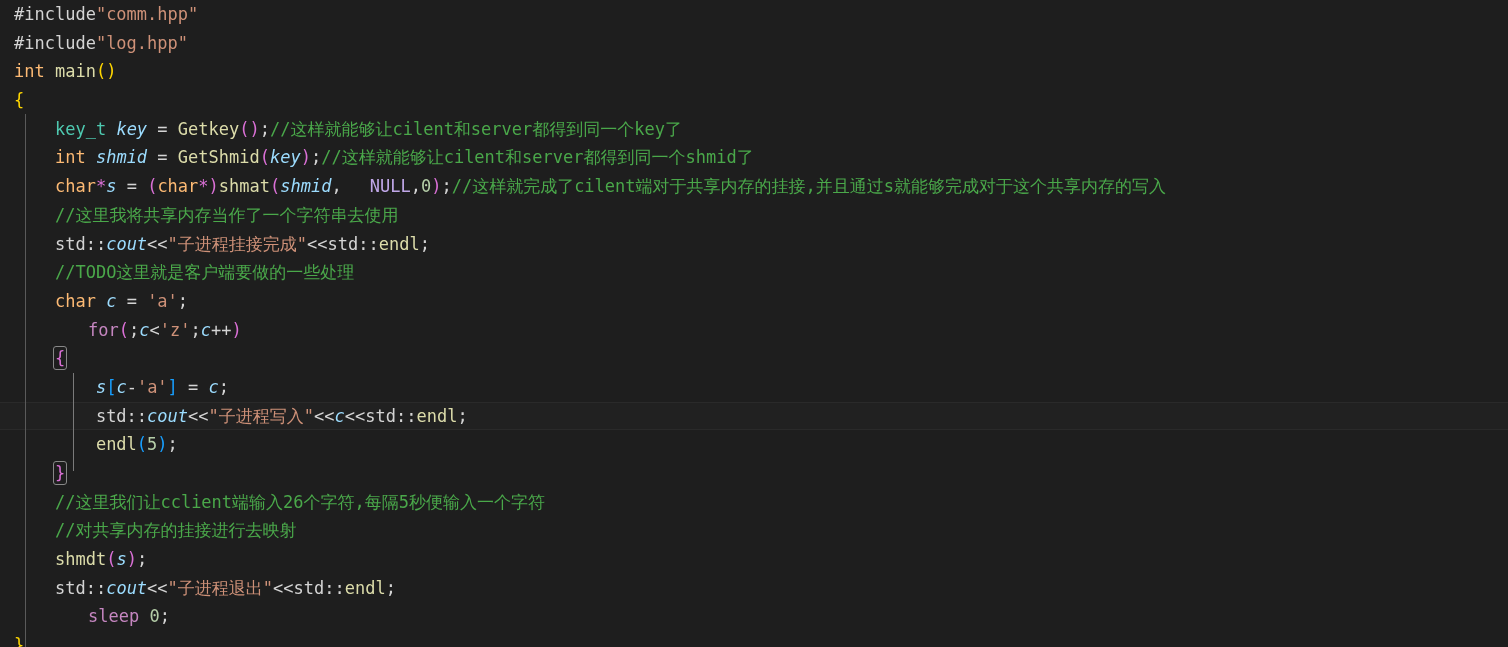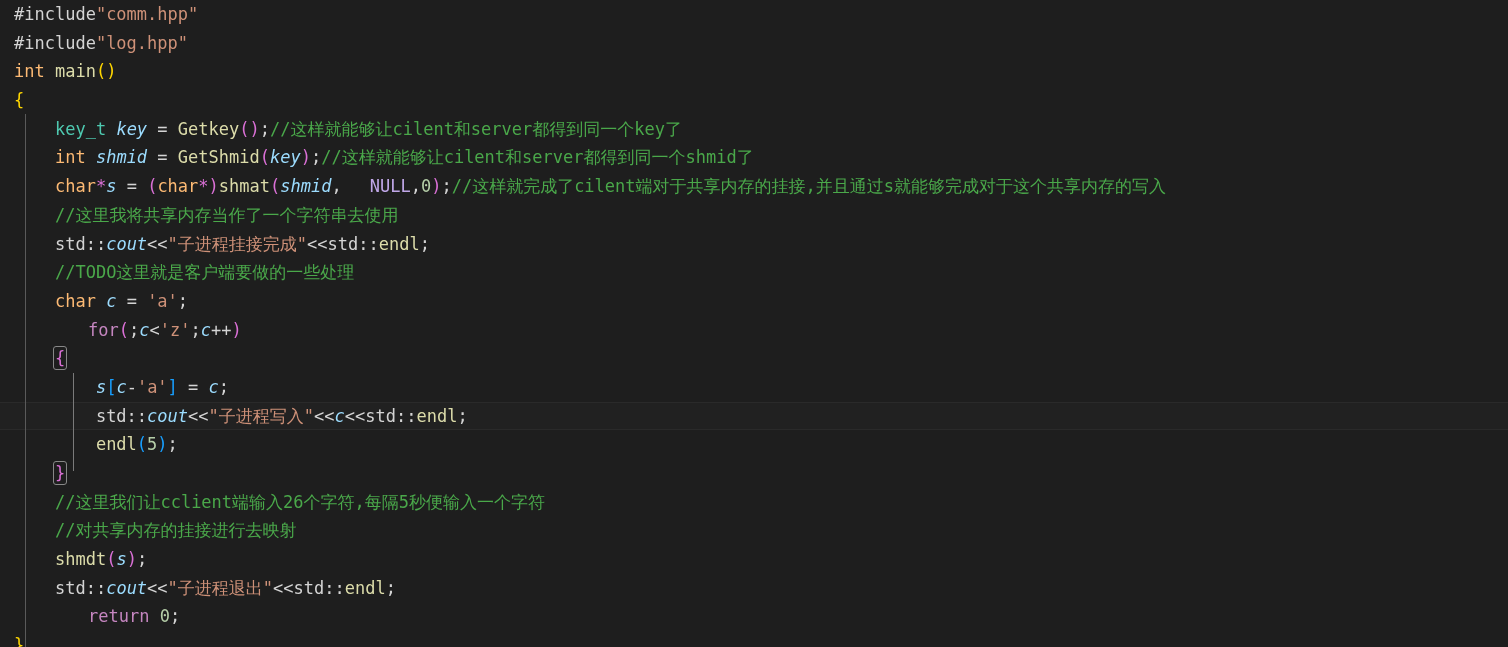--- a/index.html
+++ b/index.html
@@ -101,16 +101,16 @@
       <div class="code-line"><span class="line-text"><span class="t-plain">    </span><span class="t-ctrl">for</span><span class="t-br1">(</span><span class="t-plain">;</span><span class="t-var">c</span><span class="t-op">&lt;</span><span class="t-str">'z'</span><span class="t-plain">;</span><span class="t-var">c</span><span class="t-op">++</span><span class="t-br1">)</span></span></div>
       <div class="code-line"><span class="line-text"><span class="t-plain">    </span><span class="t-br1 brmatch">{</span></span></div>
       <div class="code-line"><span class="line-text"><span class="t-plain">        </span><span class="t-var">s</span><span class="t-br2">[</span><span class="t-var">c</span><span class="t-op">-</span><span class="t-str">'a'</span><span class="t-br2">]</span><span class="t-op"> = </span><span class="t-var">c</span><span class="t-plain">;</span></span></div>
       <div class="code-line highlight"><span class="line-text"><span class="t-plain">        </span><span class="t-plain">std</span><span class="t-plain">::</span><span class="t-var">cout</span><span class="t-op">&lt;&lt;</span><span class="t-str">"子进程写入"</span><span class="t-op">&lt;&lt;</span><span class="t-var">c</span><span class="t-op">&lt;&lt;</span><span class="t-plain">std</span><span class="t-plain">::</span><span class="t-fn">endl</span><span class="t-plain">;</span></span></div>
       <div class="code-line"><span class="line-text"><span class="t-plain">        </span><span class="t-fn">endl</span><span class="t-br2">(</span><span class="t-num">5</span><span class="t-br2">)</span><span class="t-plain">;</span></span></div>
       <div class="code-line"><span class="line-text"><span class="t-plain">    </span><span class="t-br1 brmatch">}</span></span></div>
       <div class="code-line"><span class="line-text"><span class="t-plain">    </span><span class="t-com">//这里我们让cclient端输入26个字符,每隔5秒便输入一个字符</span></span></div>
       <div class="code-line"><span class="line-text"><span class="t-plain">    </span><span class="t-com">//对共享内存的挂接进行去映射</span></span></div>
       <div class="code-line"><span class="line-text"><span class="t-plain">    </span><span class="t-fn">shmdt</span><span class="t-br1">(</span><span class="t-var">s</span><span class="t-br1">)</span><span class="t-plain">;</span></span></div>
       <div class="code-line"><span class="line-text"><span class="t-plain">    </span><span class="t-plain">std</span><span class="t-plain">::</span><span class="t-var">cout</span><span class="t-op">&lt;&lt;</span><span class="t-str">"子进程退出"</span><span class="t-op">&lt;&lt;</span><span class="t-plain">std</span><span class="t-plain">::</span><span class="t-fn">endl</span><span class="t-plain">;</span></span></div>
-      <div class="code-line"><span class="line-text"><span class="t-plain">    </span><span class="t-ctrl">return</span><span class="t-plain"> </span><span class="t-num">0</span><span class="t-plain">;</span></span></div>
+      <div class="code-line"><span class="line-text"><span class="t-plain">    </span><span class="t-ctrl">sleep</span><span class="t-plain"> </span><span class="t-num">0</span><span class="t-plain">;</span></span></div>
       <div class="code-line"><span class="line-text"><span class="t-br0">}</span></span></div>
     </div>
 </div>
 
 </body></html>

